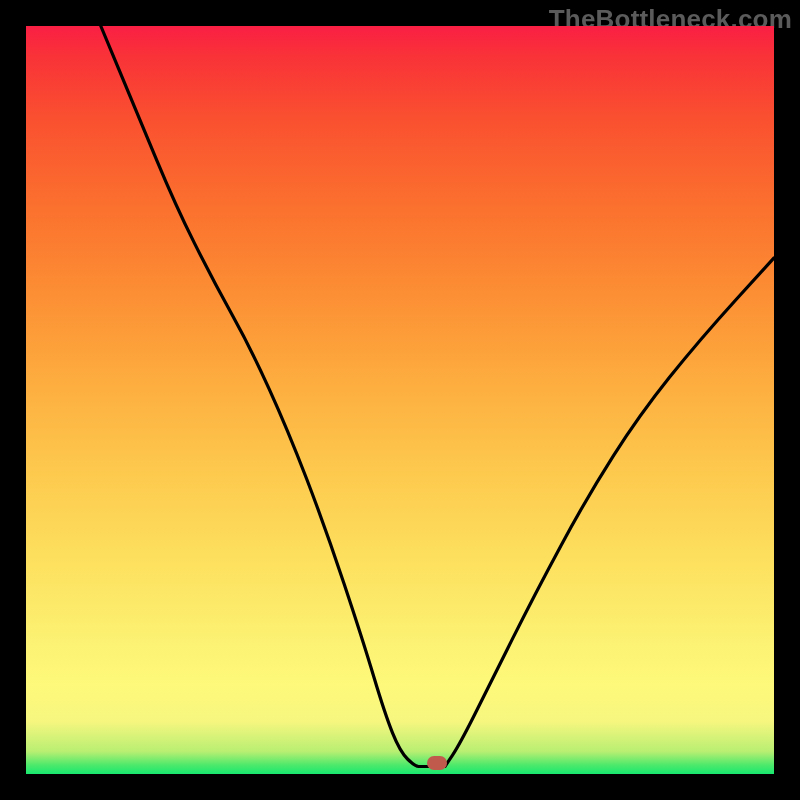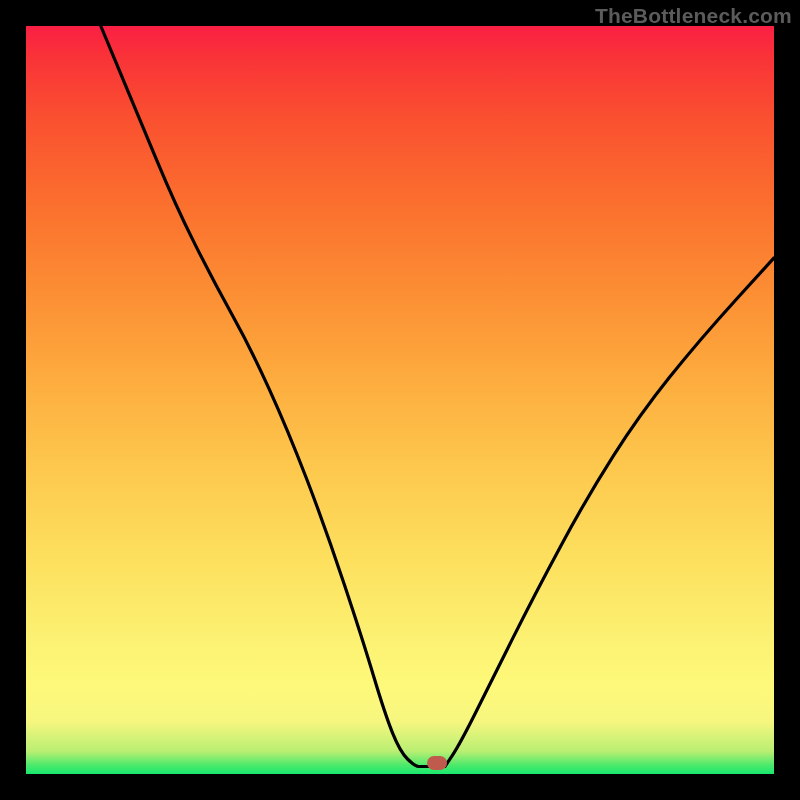--- a/index.html
+++ b/index.html
@@ -42,21 +42,21 @@
       #fa4f30 88%,
       #f93238 96%,
       #fa1f44 100%
     );
   }
   .watermark {
     position: absolute;
     top: 4px;
     right: 8px;
     color: #5b5b5b;
-    font-size: 21px;
+    font-size: 26px;
     font-weight: 600;
     letter-spacing: 0.2px;
     user-select: none;
   }
   .marker {
     position: absolute;
     width: 20px;
     height: 14px;
     border-radius: 7px;
     background: #c05a4d;

